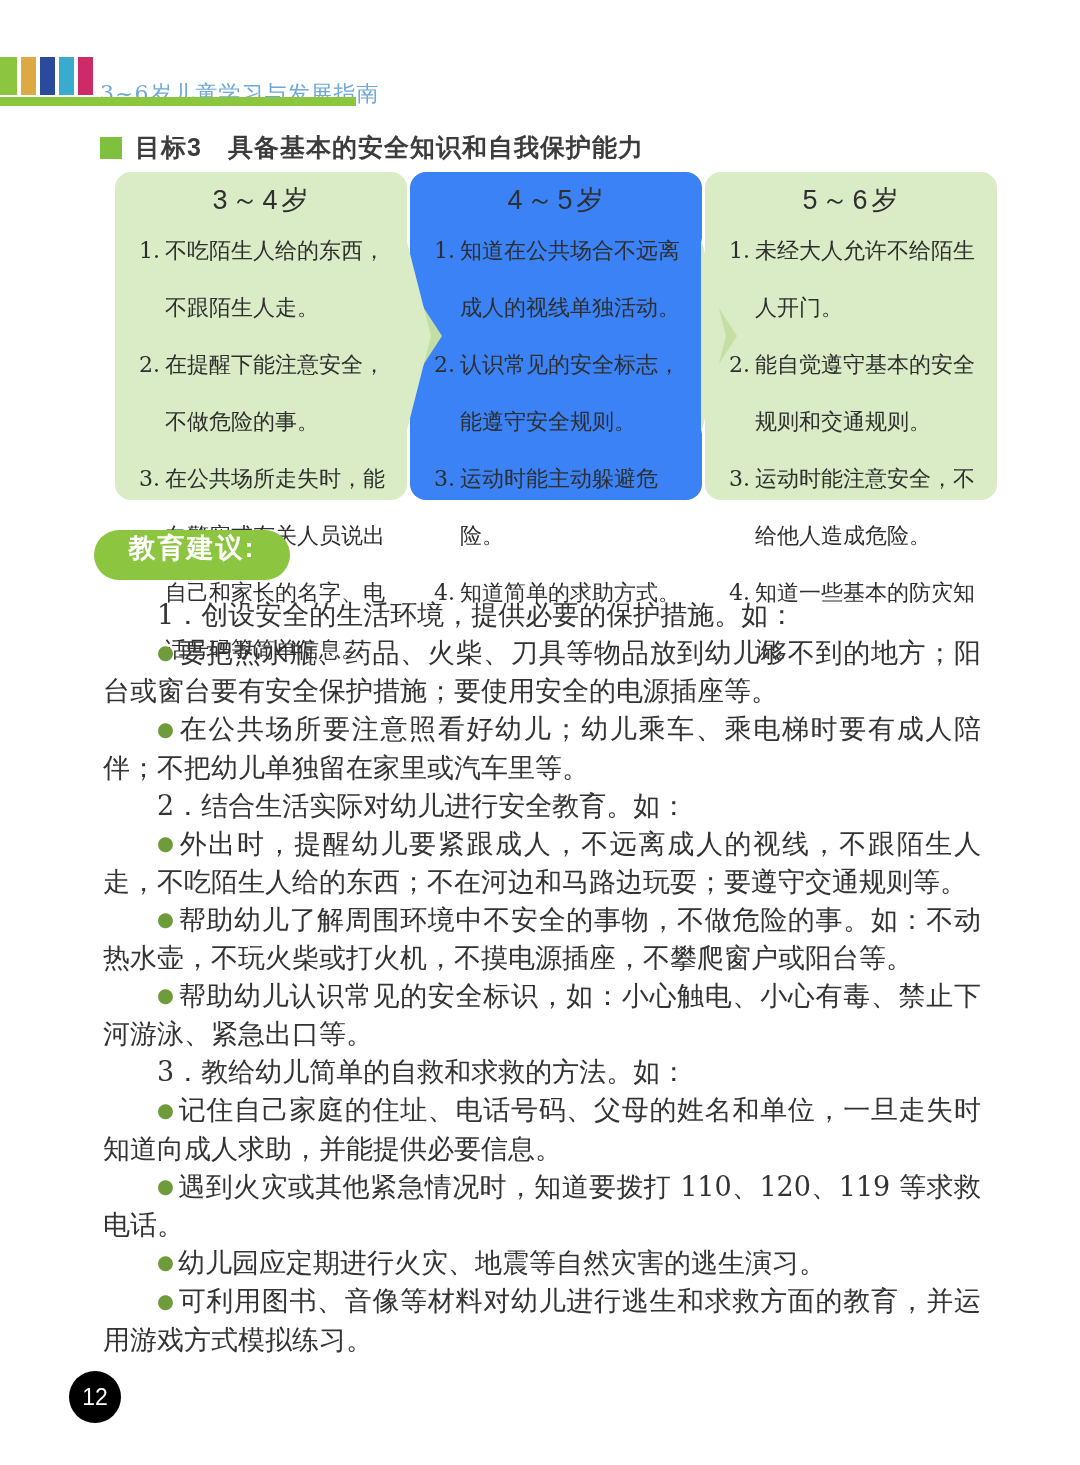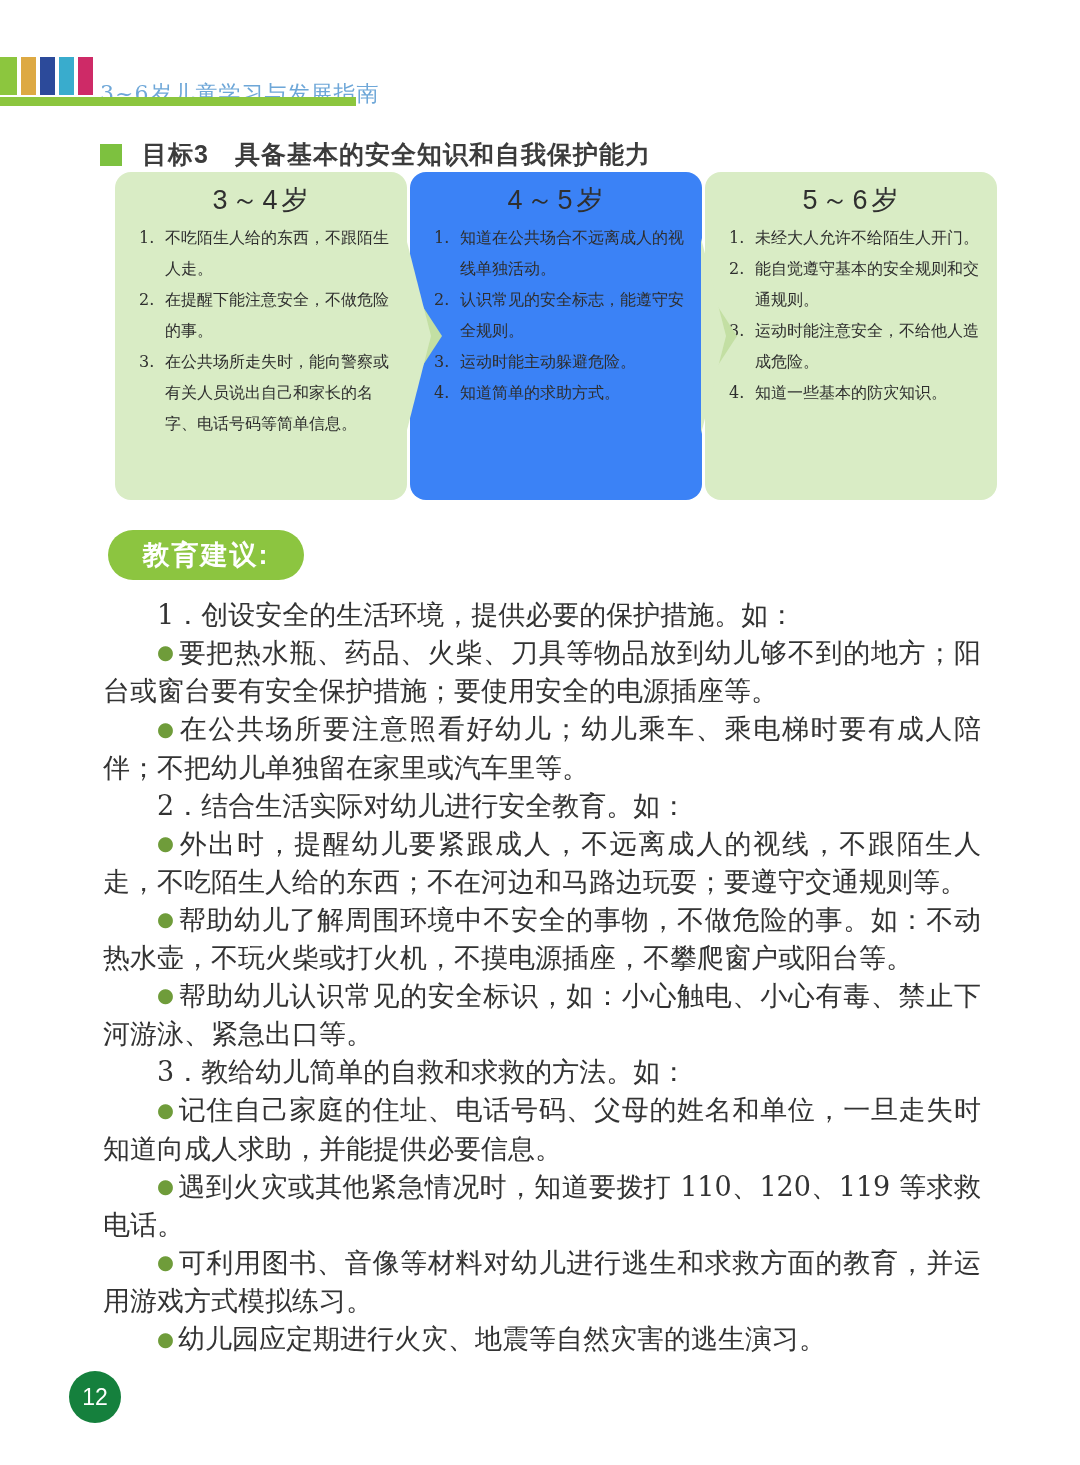--- a/index.html
+++ b/index.html
@@ -10,42 +10,42 @@
   .header-squares{position:absolute;top:57px;left:0;display:flex;gap:4px;}
   .sq{width:15px;height:38px;}
   .sq.first{width:17px;}
   .header-bar{position:absolute;top:97px;left:0;width:356px;height:9px;}
   .header-title{position:absolute;top:58px;left:100px;font-size:22px;letter-spacing:1px;margin-top:21px;}
 
   
   .goal{position:absolute;top:131px;left:100px;display:flex;align-items:center;gap:13px;
         font-family:"Liberation Sans", sans-serif;}
   .goal-sq{width:22px;height:22px;flex:0 0 auto;}
-  .goal h2{margin:7px;font-size:25px;font-weight:600;color:#3c3c3c;letter-spacing:1px;}
+  .goal h2{margin:0;font-size:25px;font-weight:600;color:#3c3c3c;letter-spacing:1px;}
 
   
   .boxes{position:absolute;top:172px;left:103px;width:882px;display:flex;gap:3px;padding-left:12px;}
   .age-box{position:relative;width:292px;height:328px;border-radius:16px;
            box-sizing:border-box;padding:8px 15px 0 18px;background:#d9ecc5;}
   .age-box h3{margin:2px 0 4px;text-align:center;font-family:"Liberation Sans", sans-serif;
               font-size:27px;font-weight:500;color:#2f2f2f;letter-spacing:4px;}
   .age-box ol{margin:0;padding:0 0 0 6px;list-style:none;counter-reset:n;
-              font-size:16px;line-height:31px;color:#2e2e2e;}
+              font-size:22px;line-height:57px;color:#2e2e2e;}
   .age-box li{counter-increment:n;position:relative;padding-left:26px;}
   .age-box li::before{content:counter(n) ".";position:absolute;left:0;}
   .age-box.has-arrow::after{content:"";position:absolute;right:-24px;top:50%;
       transform:translateY(-50%);width:0;height:0;z-index:2;
       border-left:25px solid #d9ecc5;border-top:98px solid transparent;border-bottom:98px solid transparent;}
   .age-box.has-notch::before{content:"";position:absolute;left:2px;top:50%;
       transform:translateY(-50%);width:0;height:0;z-index:1;
       border-left:30px solid #c3dfa3;border-top:46px solid transparent;border-bottom:46px solid transparent;}
 
   
-  .pill{position:absolute;top:530px;left:108px;width:196px;height:50px;border-radius:25px;
-        display:flex;align-items:center;justify-content:center;color:#fff;
+  .pill{position:absolute;top:530px;left:94px;width:196px;height:50px;border-radius:25px;
+        display:flex;align-items:flex-start;justify-content:center;color:#fff;
         font-family:"Liberation Sans", sans-serif;font-weight:bold;font-size:27px;letter-spacing:2px;}
 
   
   .suggestions{position:absolute;top:596px;left:103px;width:878px;
                font-size:27px;line-height:38px;color:#333;text-align:justify;}
   .para{margin:0;text-indent:2em;}
   .dot{display:none;color:#6f9c3a;font-size:0.72em;vertical-align:0.14em;margin-right:4px;}
   .para.bullet .dot{display:inline;}
 
   
@@ -125,22 +125,22 @@
 
       <p class="para bullet"><span class="dot">●</span><span>帮助幼儿认识常见的安全标识，如：小心触电、小心有毒、禁止下河游泳、紧急出口等。</span></p>
 
 
       <p class="para numbered"><span>3．教给幼儿简单的自救和求救的方法。如：</span></p>
 
       <p class="para bullet"><span class="dot">●</span><span>记住自己家庭的住址、电话号码、父母的姓名和单位，一旦走失时知道向成人求助，并能提供必要信息。</span></p>
 
       <p class="para bullet"><span class="dot">●</span><span>遇到火灾或其他紧急情况时，知道要拨打 110、120、119 等求救电话。</span></p>
 
+      <p class="para bullet"><span class="dot">●</span><span>幼儿园应定期进行火灾、地震等自然灾害的逃生演习。</span></p>
+
       <p class="para bullet"><span class="dot">●</span><span>可利用图书、音像等材料对幼儿进行逃生和求救方面的教育，并运用游戏方式模拟练习。</span></p>
-
-      <p class="para bullet"><span class="dot">●</span><span>幼儿园应定期进行火灾、地震等自然灾害的逃生演习。</span></p>
     </div>
 
-  <div class="page-num" style="background: #15803d;">
+  <div class="page-num" style="background: #000000;">
     <span>12</span>
   </div>
 
 </div>
 
 </body></html>

